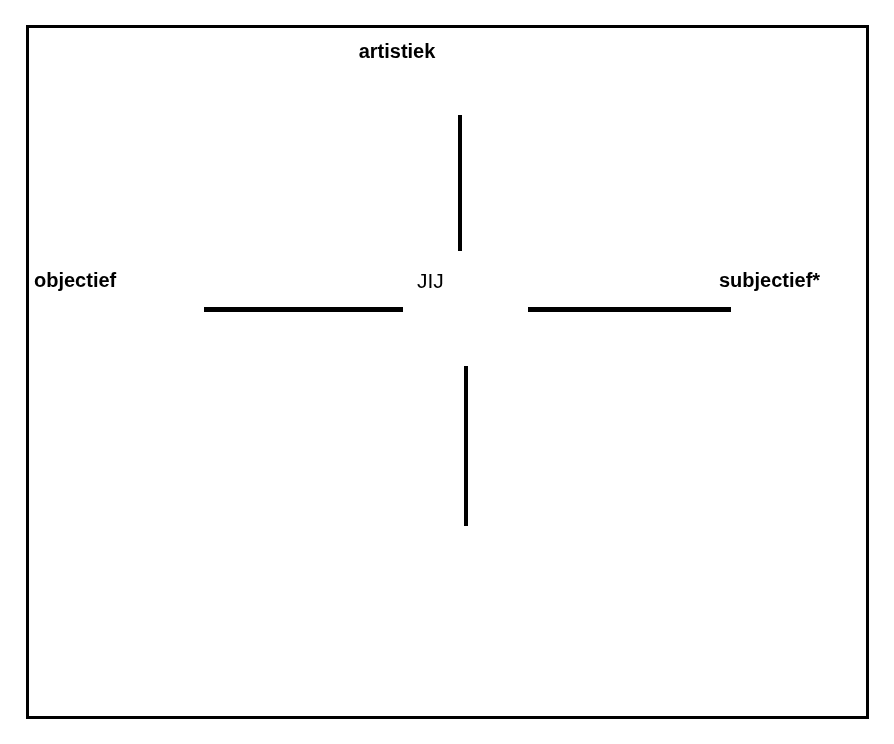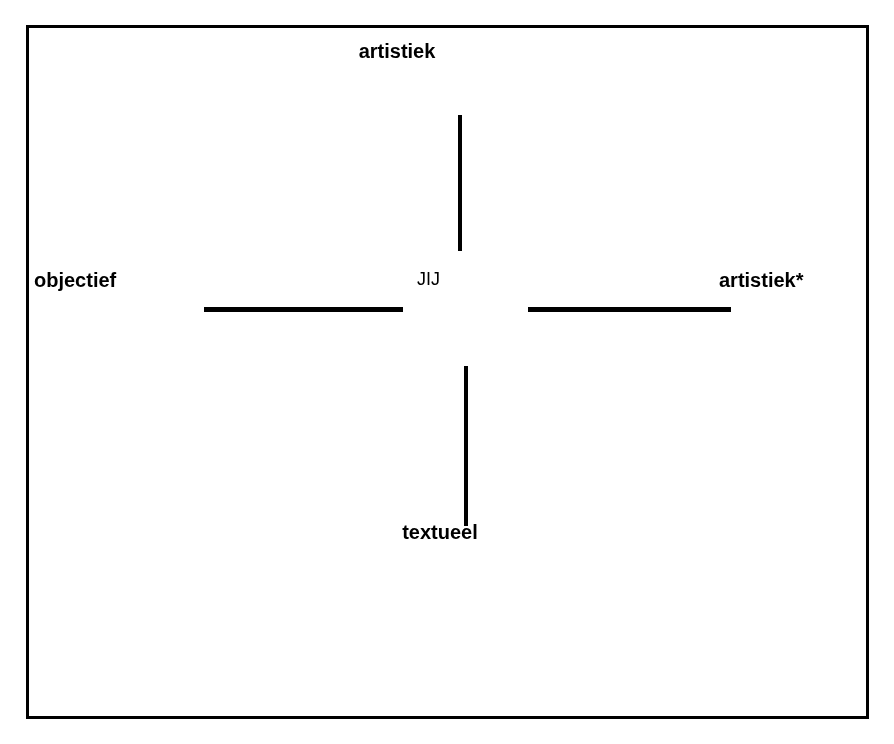--- a/index.html
+++ b/index.html
@@ -105,21 +105,21 @@
     left: 719px;
     top: 270px;
   }
 
   
   .label-center {
     position: absolute;
     left: 417px;
     top: 270px;
     color: #000000;
-    font-size: 18px;
+    font-size: 21px;
     font-weight: normal;
     white-space: nowrap;
     line-height: 1;
   }
 </style>
 </head>
 <body>
 
 <div id="canvas">
 
@@ -130,21 +130,20 @@
     <div class="stroke v-axis-bottom"></div>
 
     <div class="stroke h-axis-left"></div>
 
     <div class="stroke h-axis-right"></div>
 
   </div>
 
   <div class="label label-top">artistiek</div>
 
-  <div class="label label-bottom">textueel</div>
 
   <div class="label label-left">objectief</div>
 
-  <div class="label label-right">artistiek*</div>
+  <div class="label label-right">subjectief*</div>
 
   <div class="label-center">JIJ</div>
 
 </div>
 
 </body></html>

